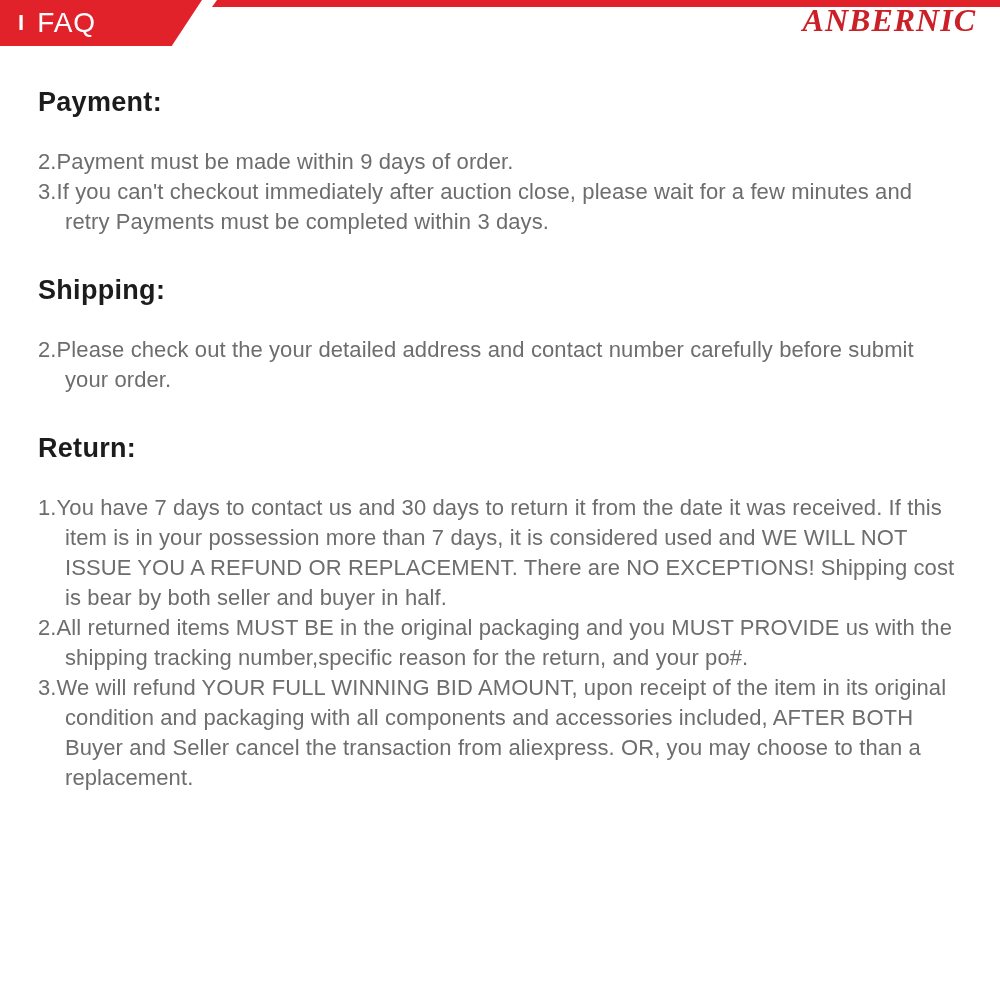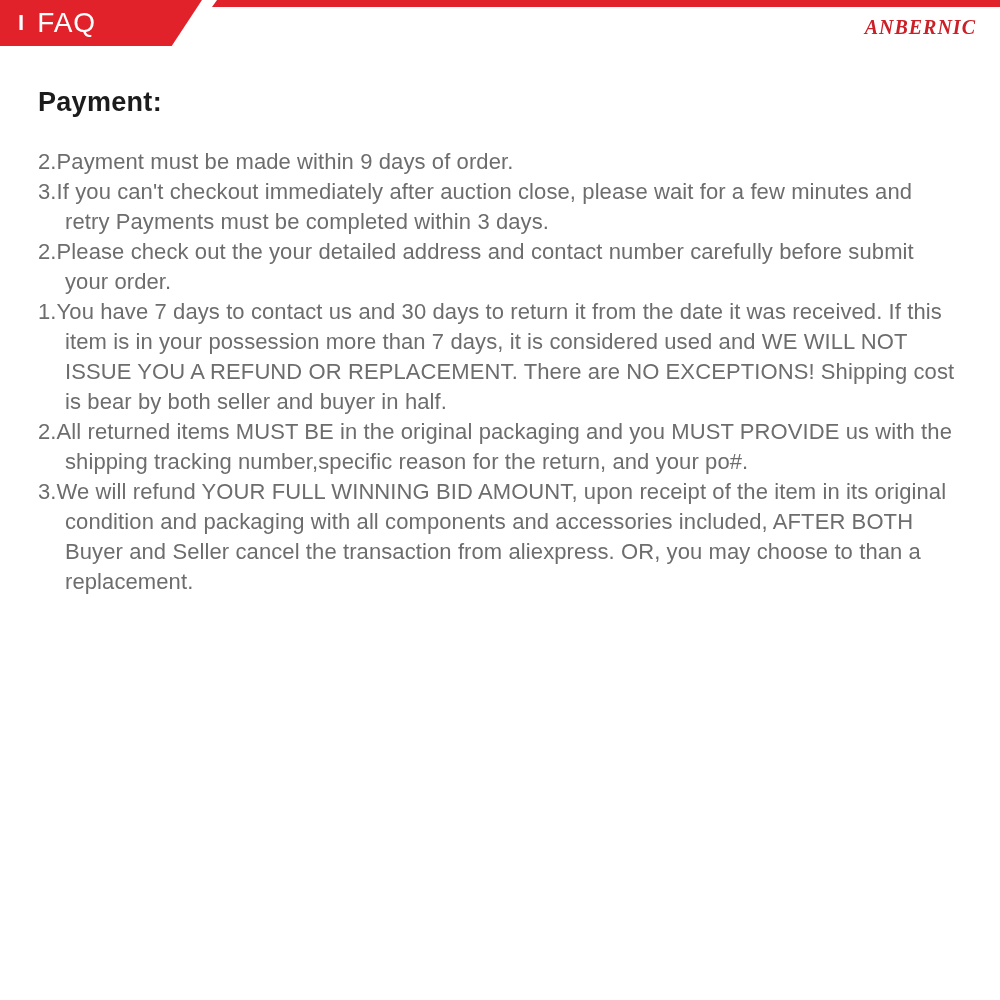--- a/index.html
+++ b/index.html
@@ -34,24 +34,24 @@
     padding-left: 18px;
     color: #ffffff;
   }
   .ribbon-bar {
     font-size: 22px; font-weight: bold; margin-right: 13px;
   }
   .ribbon-label {
     font-size: 28px; font-weight: normal; letter-spacing: 1px;
   }
   .brand {
-    position: absolute; top: 16px; right: 24px;
+    position: absolute; top: 2px; right: 24px;
     font-family: "Liberation Serif", "DejaVu Serif", serif;
     font-style: italic; font-weight: bold;
-    font-size: 20px; letter-spacing: 1px;
+    font-size: 32px; letter-spacing: 1px;
     color: var(--brand_red);
   }
 
   
   .content { padding: 0 40px 0 38px; margin-top: 36px; }
   .sec-title {
     font-size: 27px; font-weight: bold;
     color: var(--heading_color);
     line-height: 30px;
     margin: 38px 0 30px 0;
@@ -84,23 +84,25 @@
 
   <main class="content">
 
     <section class="sec">
       <h2 class="sec-title">Payment:</h2>
       <div class="item"><span>2.</span><span>Payment must be made within 9 days of order.</span></div>
       <div class="item"><span>3.</span><span>If you can't checkout immediately after auction close, please wait for a few minutes and retry Payments must be completed within 3 days.</span></div>
     </section>
 
     <section class="sec">
+      <h2 class="sec-title">Shipping:</h2>
       <div class="item"><span>2.</span><span>Please check out the your detailed address and contact number carefully before submit your order.</span></div>
     </section>
 
     <section class="sec">
+      <h2 class="sec-title">Return:</h2>
       <div class="item"><span>1.</span><span>You have 7 days to contact us and 30 days to return it from the date it was received. If this item is in your possession more than 7 days, it is considered used and WE WILL NOT ISSUE YOU A REFUND OR REPLACEMENT. There are NO EXCEPTIONS! Shipping cost is bear by both seller and buyer in half.</span></div>
       <div class="item"><span>2.</span><span>All returned items MUST BE in the original packaging and you MUST PROVIDE us with the shipping tracking number,specific reason for the return, and your po#.</span></div>
       <div class="item"><span>3.</span><span>We will refund YOUR FULL WINNING BID AMOUNT, upon receipt of the item in its original condition and packaging with all components and accessories included, AFTER BOTH Buyer and Seller cancel the transaction from aliexpress. OR, you may choose to than a replacement.</span></div>
     </section>
 
   </main>
 </div>
 
 </body></html>

